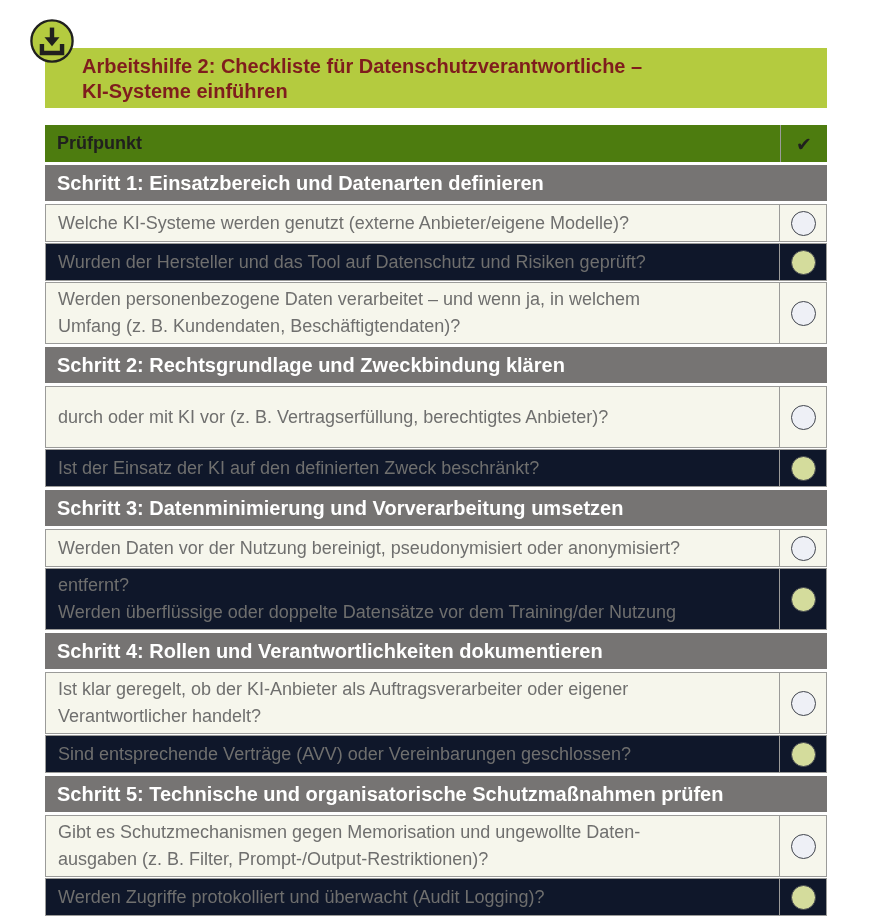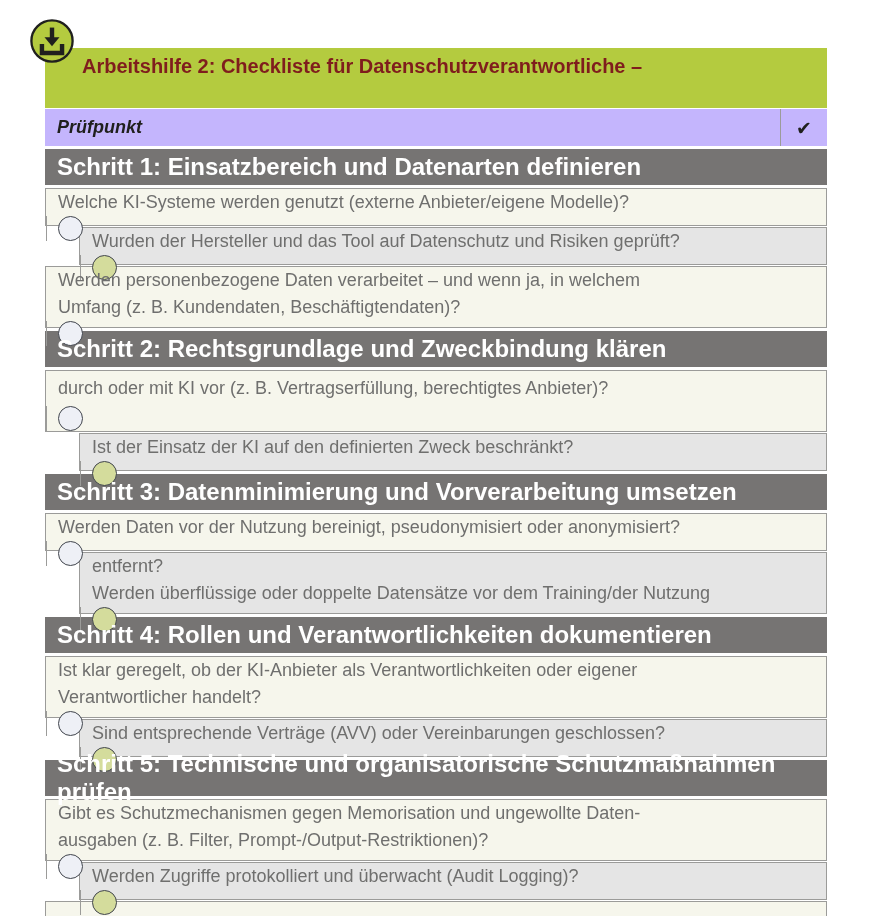--- a/index.html
+++ b/index.html
@@ -14,42 +14,41 @@
   }
   .doc{
     position:absolute;left:45px;top:48px;width:782px;
   }
   .title-bar{
     background:#b4cb3f;color:#7f1d1d;
     font-size:20px;font-weight:bold;line-height:25px;
     padding:6px 10px 0 37px;height:60px;box-sizing:border-box;
   }
   .pruef-bar{
-    margin-top:1px;height:37px;display:flex;box-sizing:border-box;
-    background:#c4b5fd;color:#20201e;font-size:18px;font-weight:bold;font-style:italic;
+    margin-top:17px;height:37px;display:flex;box-sizing:border-box;
+    background:#4d7c0f;color:#20201e;font-size:18px;font-weight:bold;
   }
   .pruef-bar .cell-text{display:flex;align-items:center;padding:0 12px;flex:1;}
   .pruef-bar .cell-check{
     width:46px;border-left:1px solid #9b9b99;display:flex;
     align-items:center;justify-content:center;
     font-family:"DejaVu Sans",sans-serif;font-size:19px;
   }
   .sec-header{
     margin:3px 0;height:36px;box-sizing:border-box;
     background:#767473;color:#ffffff;
-    font-size:24px;font-weight:bold;
+    font-size:20px;font-weight:bold;
     display:flex;align-items:center;padding:0 12px;
   }
   .row{
     display:flex;box-sizing:border-box;margin-bottom:1px;
     border:1px solid #9b9b99;
-    flex-direction:column;
   }
   .row.cream{background:#f6f6ec;}
-  .row.green{background:#e5e5e5;margin-left:34px;}
+  .row.green{background:#0f172a;}
   .row .cell-text{
     flex:1;padding:0 12px;display:flex;flex-direction:column;
     justify-content:center;font-size:18px;line-height:27px;color:#6f6f6e;
   }
   .row .cell-check{
     width:46px;border-left:1px solid #9b9b99;
     display:flex;align-items:center;justify-content:center;
   }
   .circle{
     width:25px;height:25px;border-radius:50%;
@@ -70,20 +69,21 @@
       <path d="M24 10 V 24" stroke="#20201e" stroke-width="4.6" fill="none"></path>
       <polygon points="16.2,20 31.8,20 24,29.5" fill="#20201e"></polygon>
       <path d="M13.5 27 V 36.5 H 34.5 V 27" stroke="#20201e" stroke-width="4.6" fill="none"></path>
     </svg>
   </span>
 </div>
 
 <div class="doc">
   <div class="title-bar">
     <div>Arbeitshilfe 2: Checkliste für Datenschutzverantwortliche –</div>
+    <div>KI-Systeme einführen</div>
   </div>
 
   <div class="pruef-bar">
     <div class="cell-text">Prüfpunkt</div>
     <div class="cell-check">
       <span>✔</span>
     </div>
   </div>
 
   <div id="sections">
@@ -144,21 +144,21 @@
           <div>entfernt?</div>
           <div>Werden überflüssige oder doppelte Datensätze vor dem Training/der Nutzung</div>
         </div>
         <div class="cell-check">
           <span class="circle"></span>
         </div>
       </div>
       <div class="sec-header">Schritt 4: Rollen und Verantwortlichkeiten dokumentieren</div>
       <div class="row cream" style="height: 62px;">
         <div class="cell-text">
-          <div>Ist klar geregelt, ob der KI-Anbieter als Verantwortlichkeiten oder eigener</div>
+          <div>Ist klar geregelt, ob der KI-Anbieter als Auftragsverarbeiter oder eigener</div>
           <div>Verantwortlicher handelt?</div>
         </div>
         <div class="cell-check">
           <span class="circle"></span>
         </div>
       </div>
       <div class="row green" style="height: 38px;">
         <div class="cell-text">
           <div>Sind entsprechende Verträge (AVV) oder Vereinbarungen geschlossen?</div>
         </div>

